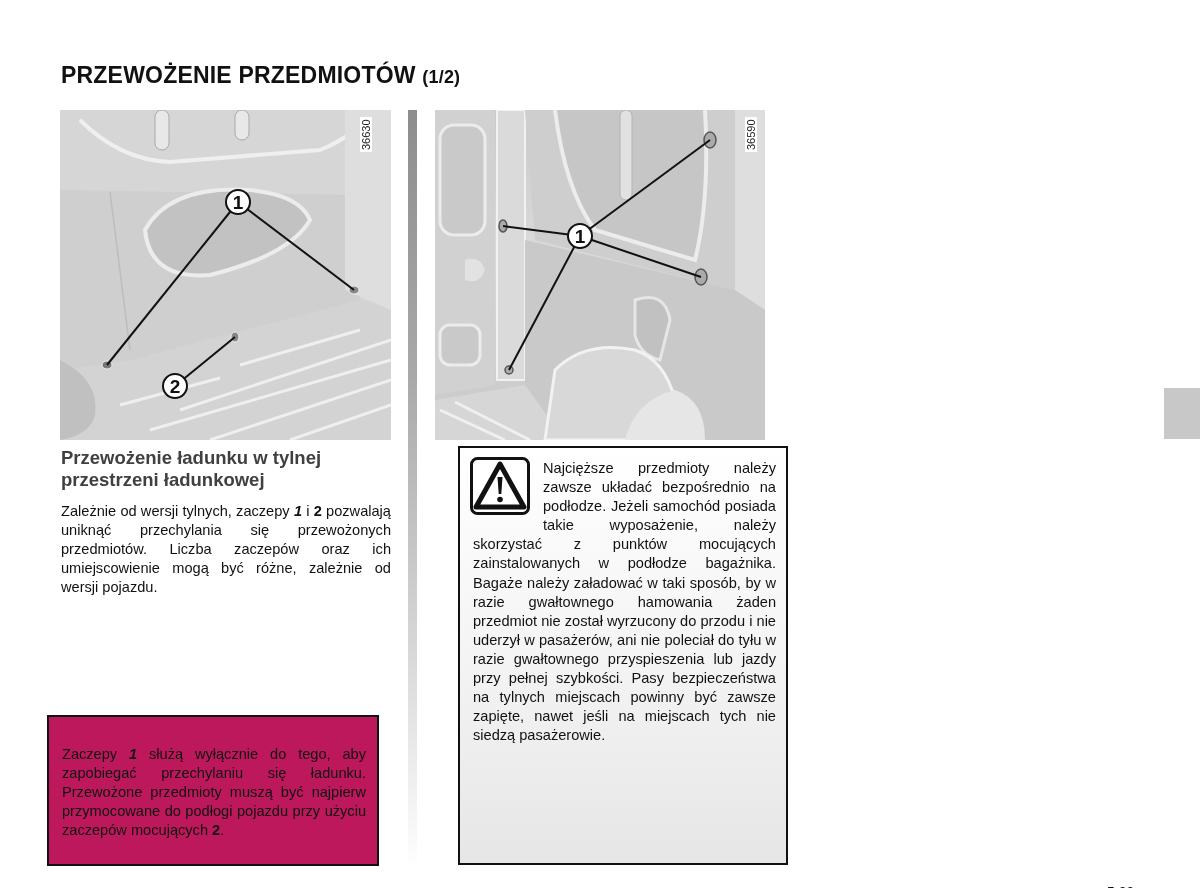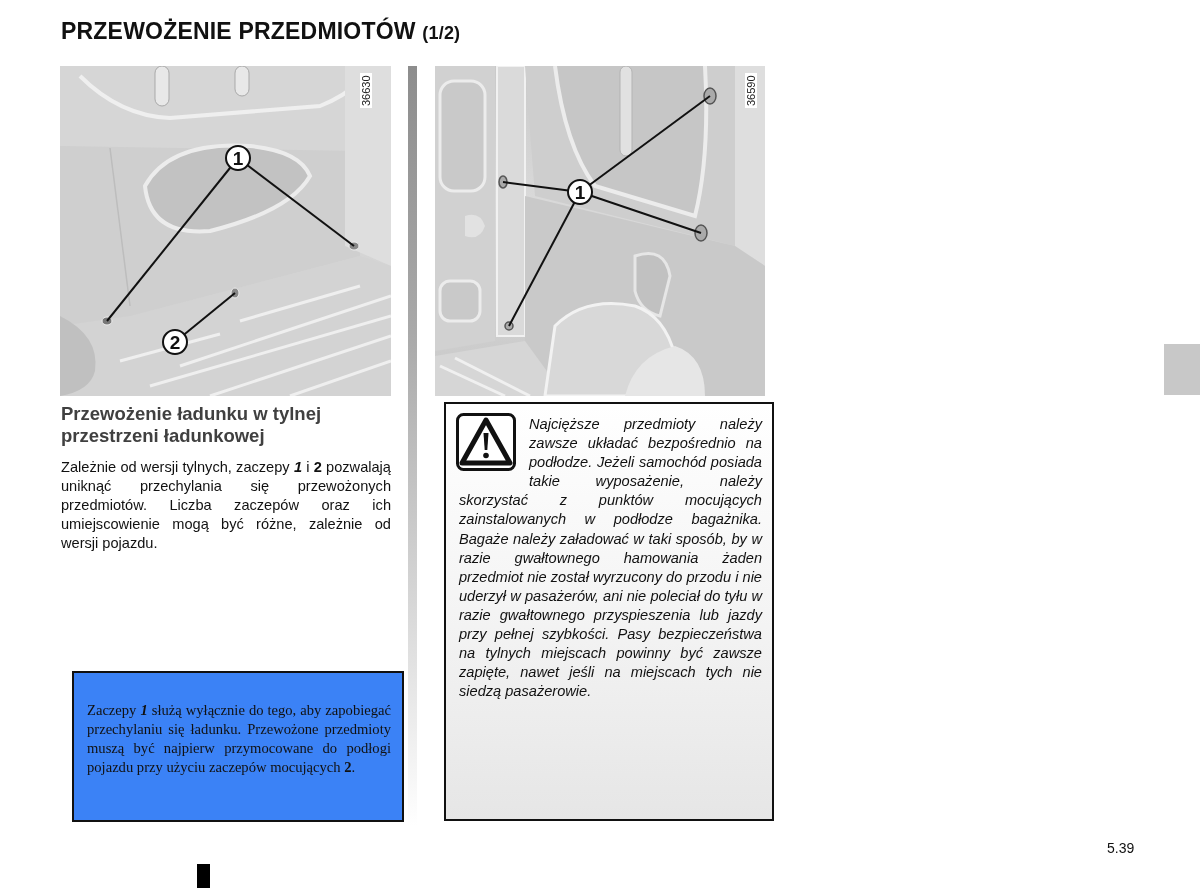--- a/index.html
+++ b/index.html
@@ -1,21 +1,21 @@
 <!DOCTYPE html>
 <html><head>
 <meta charset="utf-8">
 <style>
   html, body { margin: 0; padding: 0; }
   body {
     width: 1200px; height: 888px; position: relative; overflow: hidden;
     background: #ffffff; color: #111;
     font-family: "Liberation Sans", sans-serif;
   }
-  .abs { position: absolute; }
+  .abs { position: absolute; margin-top: 44px; }
   .page-title {
     left: 61px; top: 18px; font-size: 23px; font-weight: bold; letter-spacing: 0.2px; color: #111;
     white-space: nowrap;
   }
   .page-title .sub { font-size: 18px; }
   .fig {
     background: linear-gradient(180deg, #c9c9c9 0%, #d9d9d9 40%, #d2d2d2 70%, #c7c7c7 100%);
     overflow: hidden;
   }
   .fig svg { position: absolute; left: 0; top: 0; }
@@ -28,32 +28,31 @@
     left: 408px; top: 66px; width: 9px; height: 760px;
     background: linear-gradient(180deg, #8d8d8d 0%, #a9a9a9 35%, #d6d6d6 70%, #ffffff 100%);
   }
   .section-heading {
     left: 61px; top: 403px; width: 330px; font-size: 18.5px; font-weight: bold; line-height: 22px; color: #404040;
   }
   .body-text {
     left: 61px; top: 458px; width: 330px; font-size: 14.6px; line-height: 19px; text-align: justify; color: #111;
   }
   .note-box {
-    left: 72px; top: 671px; width: 328px; height: 147px;
-    border: 2px solid #111; background: #3b82f6; box-sizing: content-box; font-family: Liberation Serif, serif;
+    left: 47px; top: 671px; width: 328px; height: 147px;
+    border: 2px solid #111; background: #be185d; box-sizing: content-box;
   }
   .note-text {
     position: absolute; left: 13px; top: 28px; width: 304px;
     font-size: 14.6px; line-height: 19px; text-align: justify; color: #111;
   }
   .warn-box {
-    left: 444px; top: 402px; width: 326px; height: 415px;
+    left: 458px; top: 402px; width: 326px; height: 415px;
     border: 2px solid #111;
     background: linear-gradient(180deg, #ffffff 0%, #f4f4f4 50%, #e6e6e6 100%);
-    font-style: italic;
   }
   .warn-icon {
     position: absolute; left: 10px; top: 9px; width: 60px; height: 58px;
   }
   .warn-text {
     position: absolute; left: 13px; top: 11px; width: 303px;
     font-size: 14.6px; line-height: 19.1px; text-align: justify; color: #111;
   }
   .warn-text .float-spacer { float: left; width: 70px; height: 76px; }
   .side-tab { left: 1164px; top: 344px; width: 36px; height: 51px; background: #c8c8c8; }

